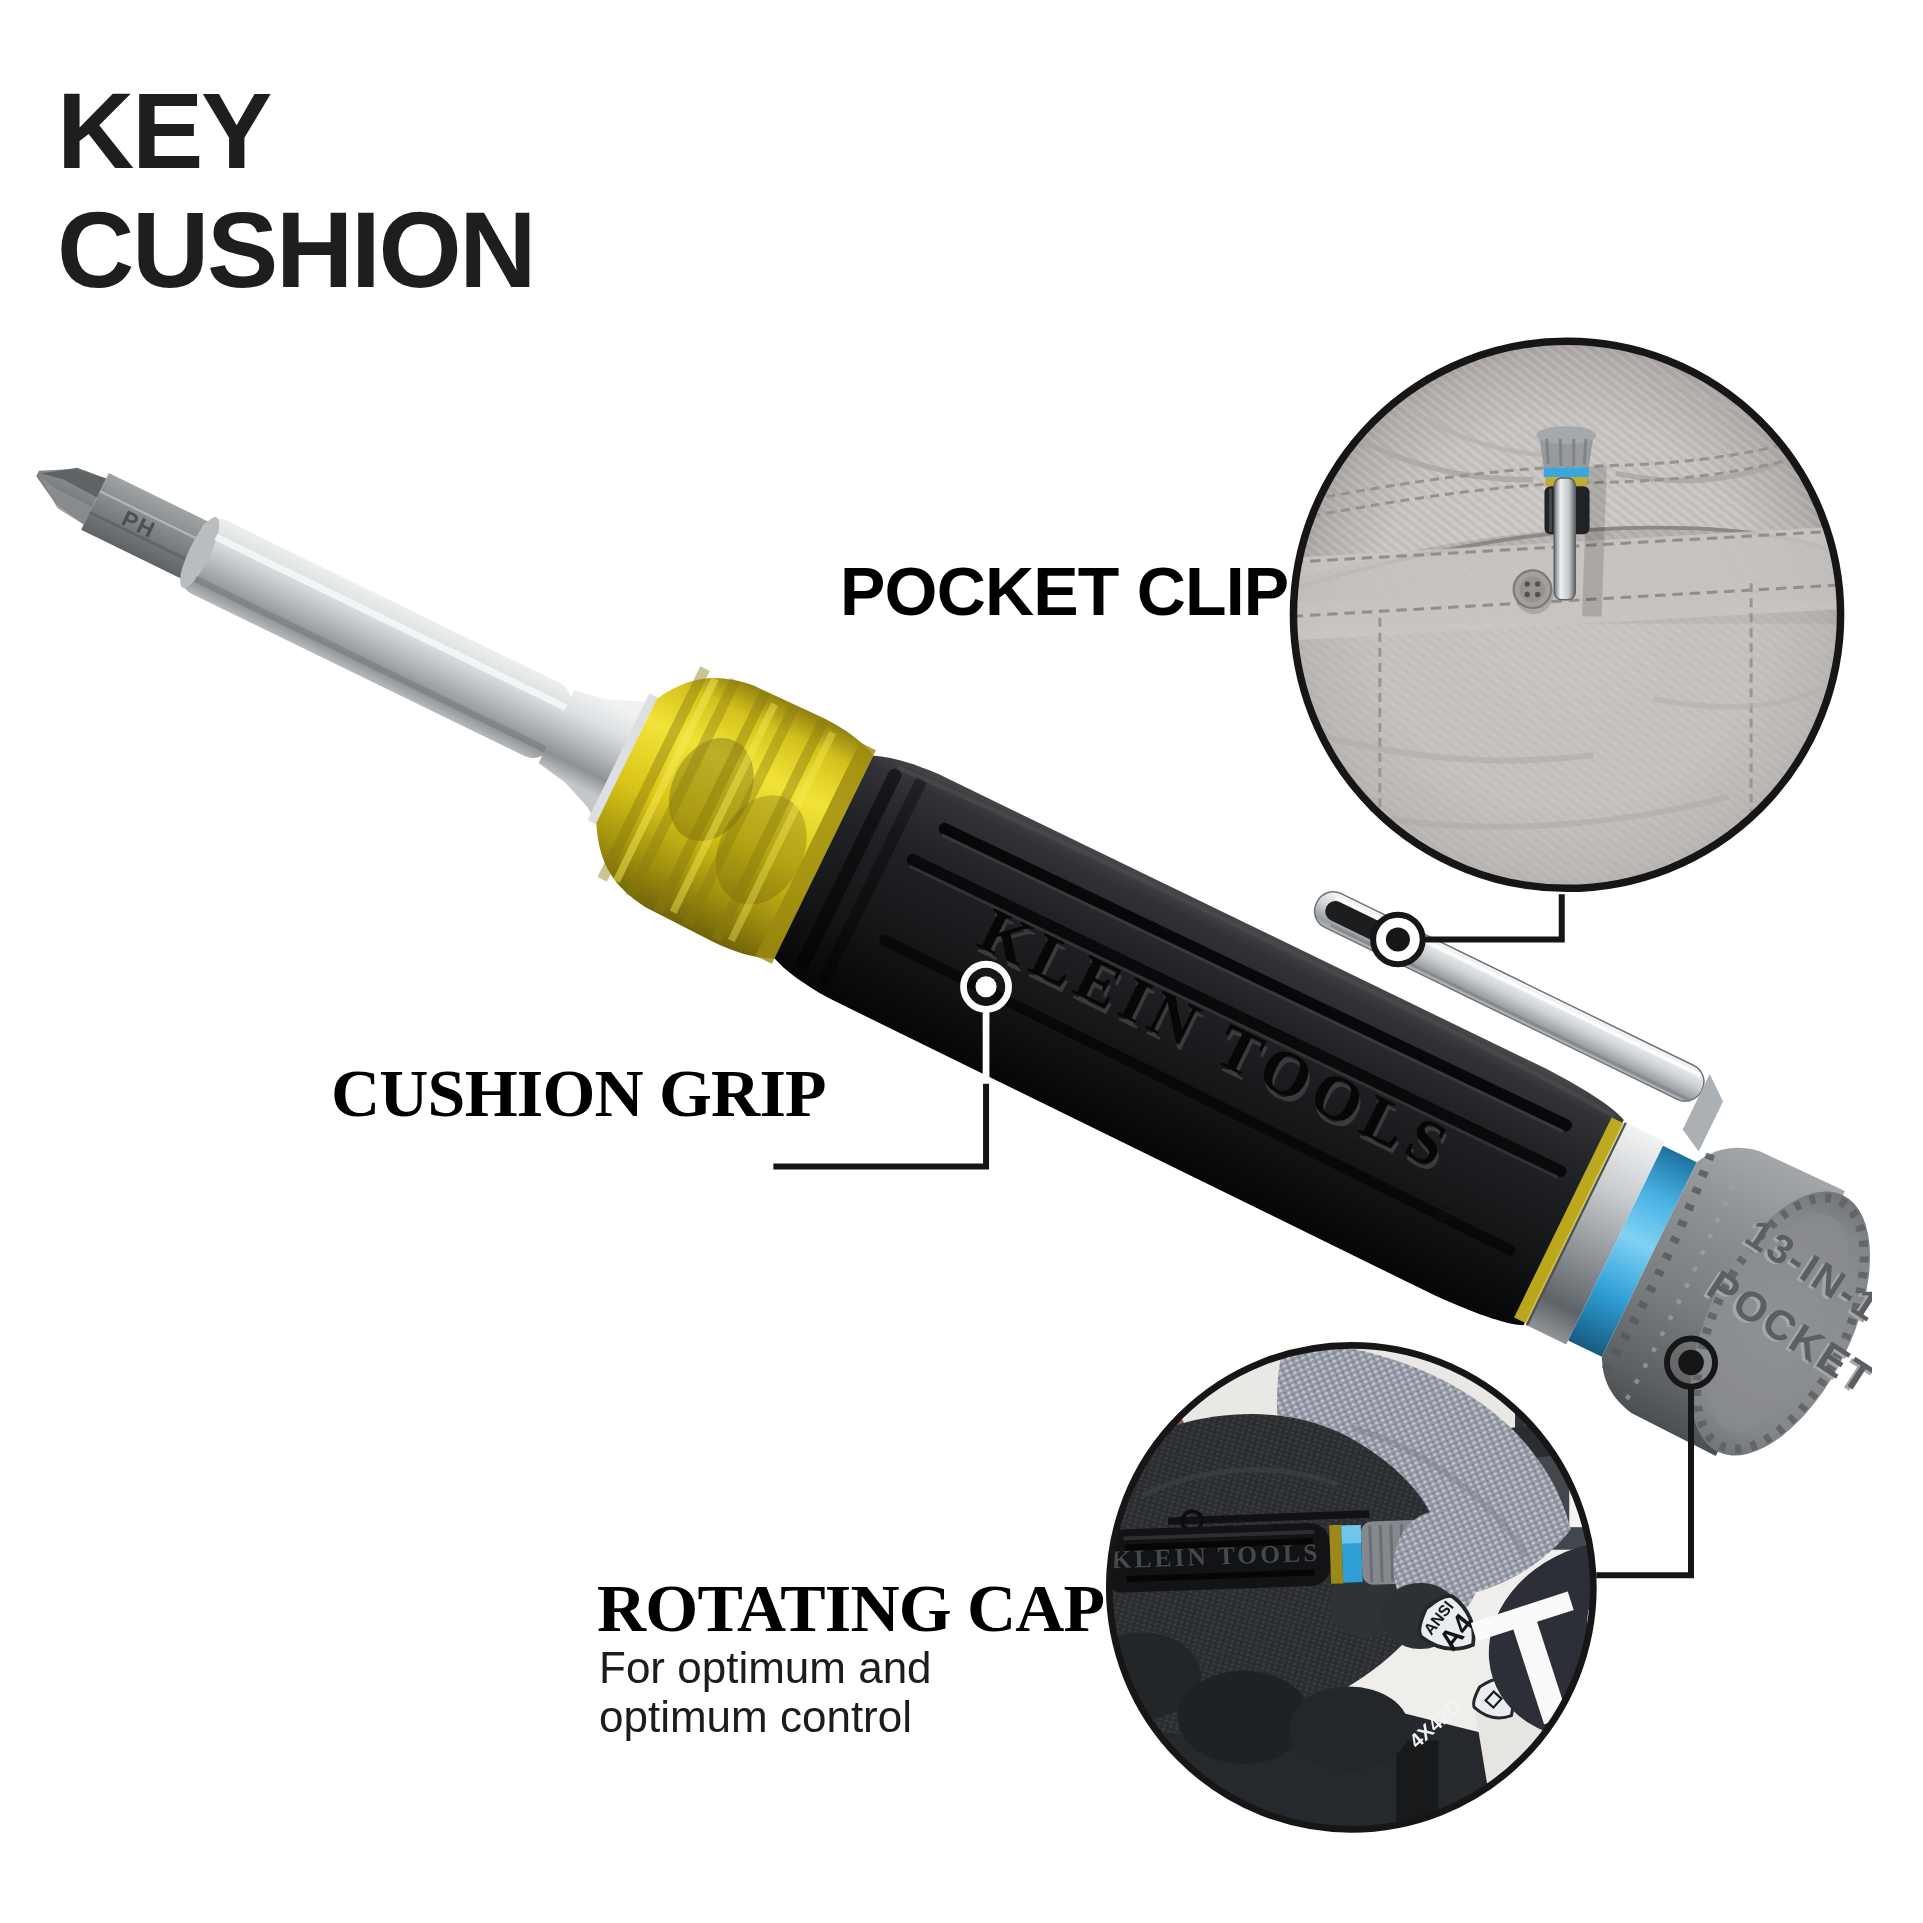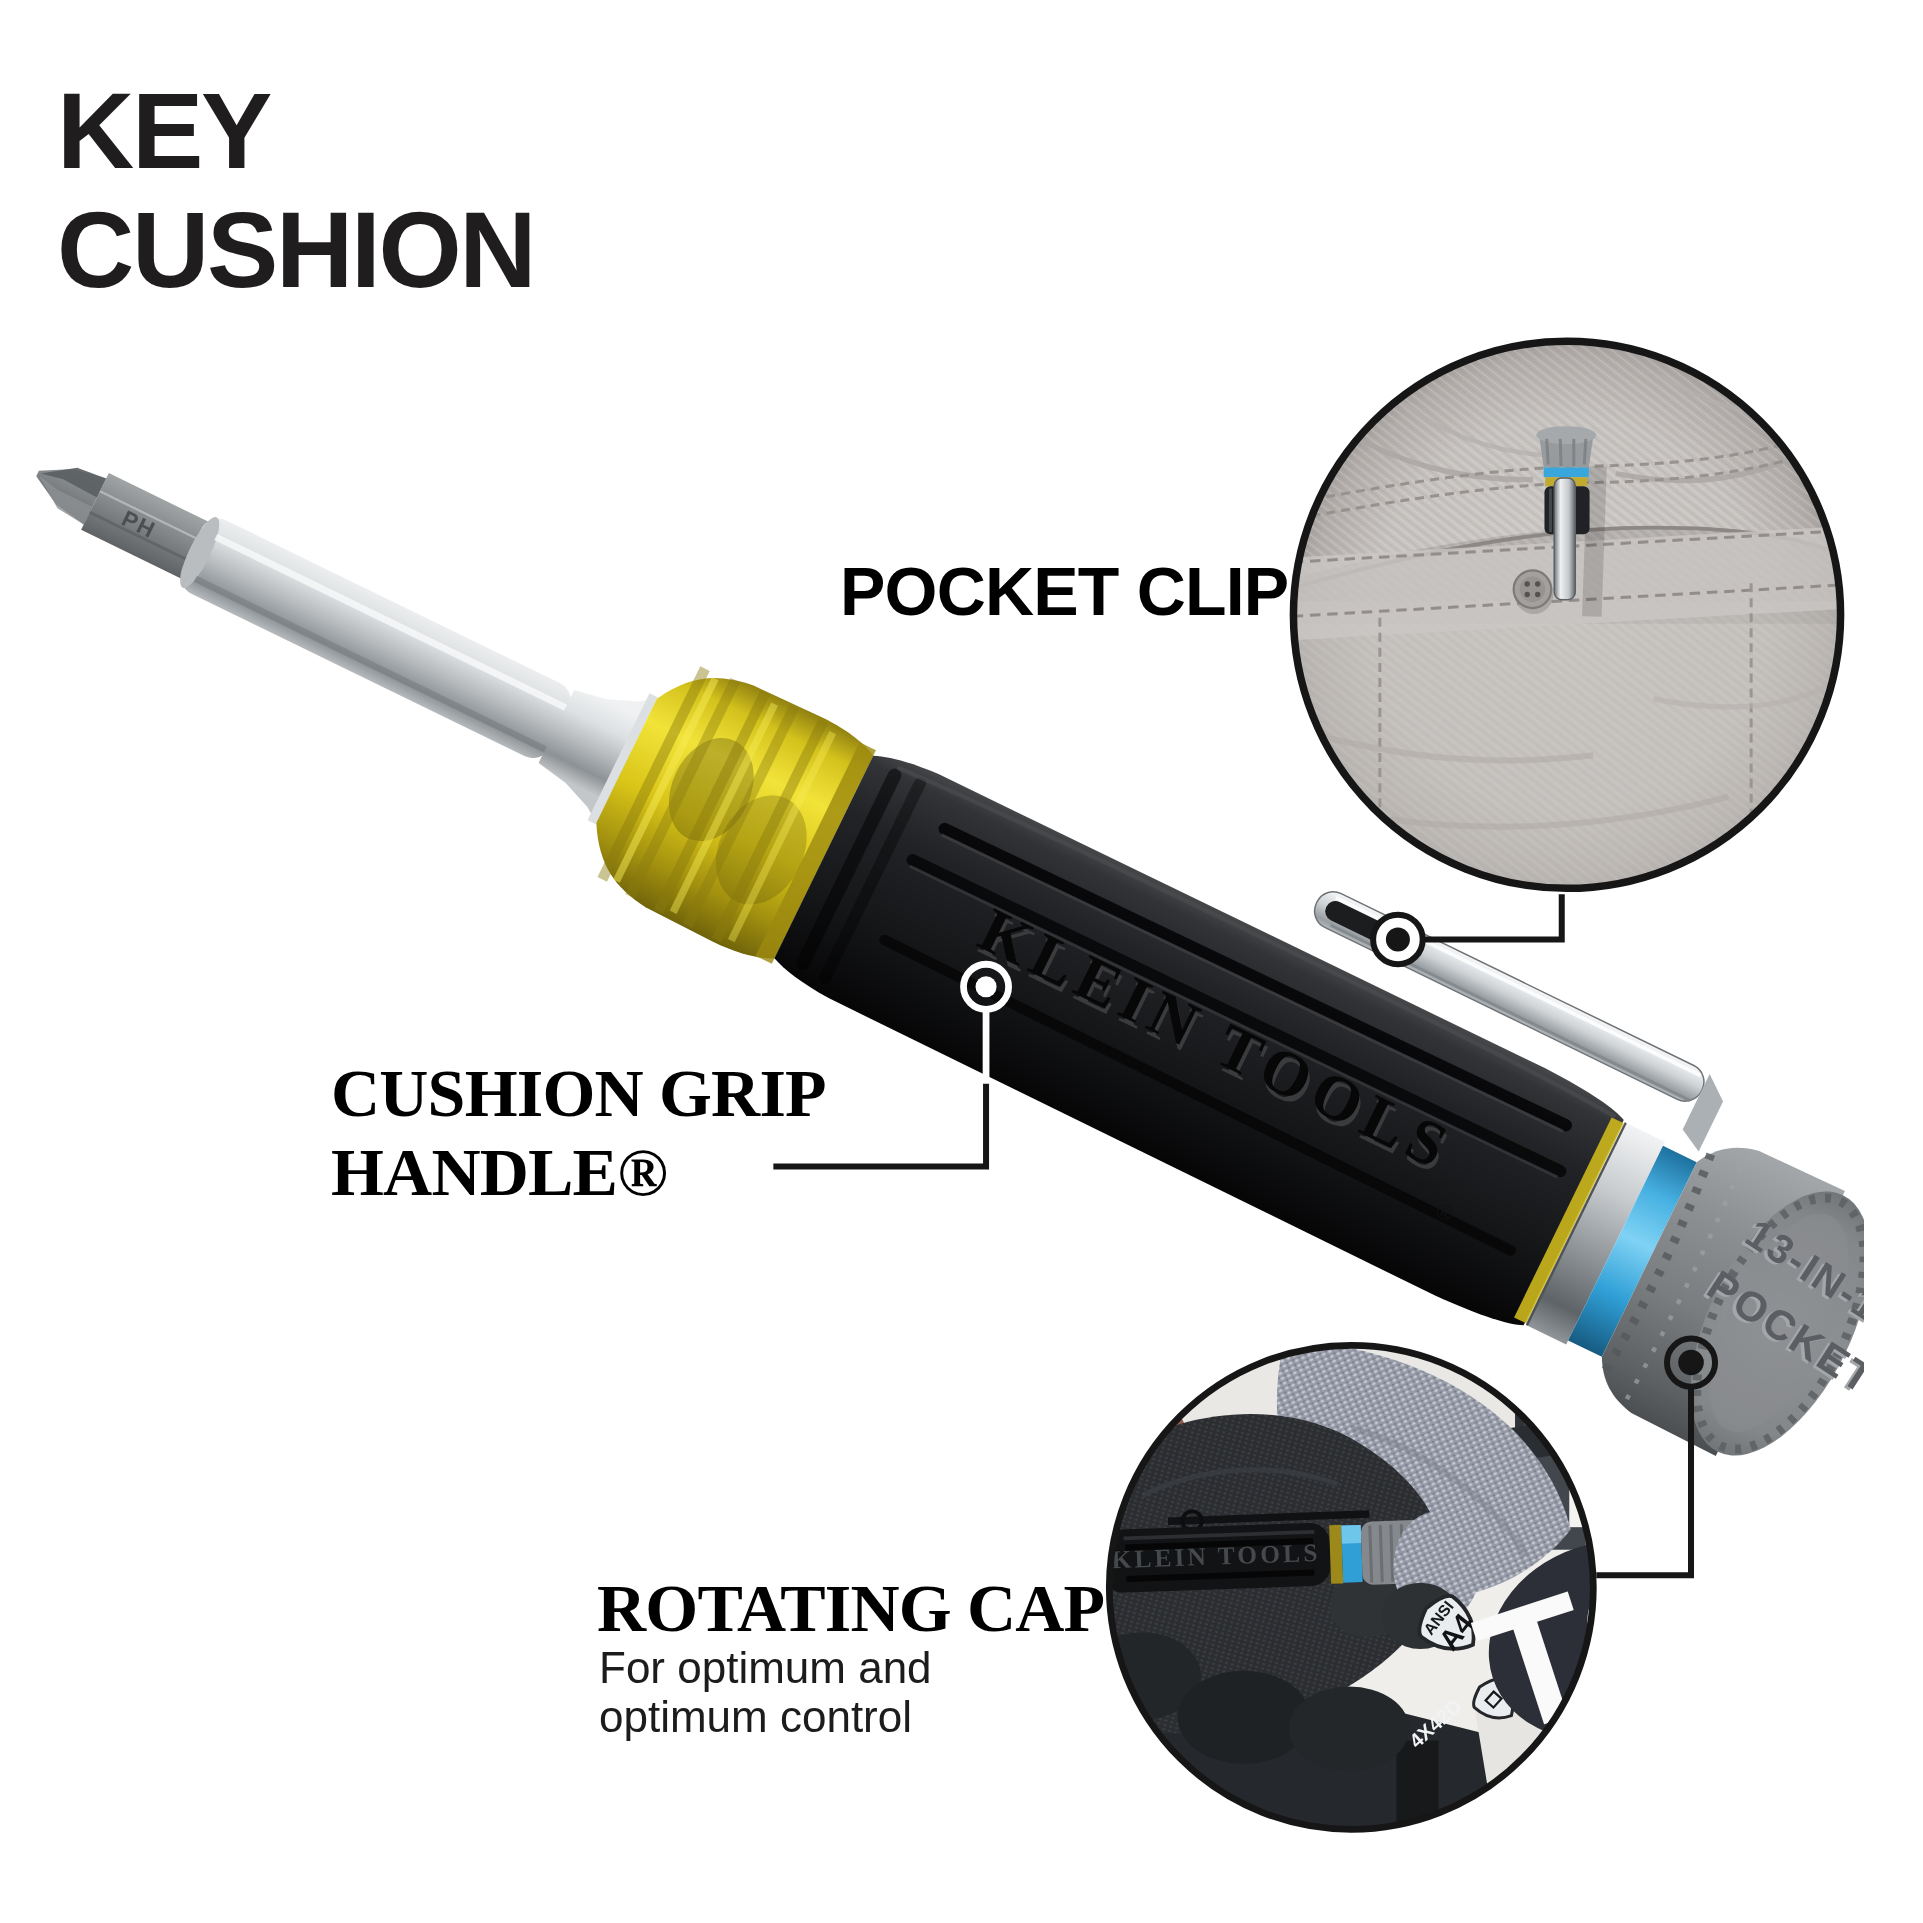--- a/index.html
+++ b/index.html
@@ -1,18 +1,19 @@
 <!DOCTYPE html>
 <html style="font-size:12px"><head>
 <meta charset="utf-8">
 <style>
   html,body{margin:0;padding:0;background:#ffffff;}
   .canvas{
     position:relative;width:1864px;height:1924px;background:#ffffff;overflow:hidden;
     font-family:"Liberation Sans", sans-serif;
+    padding-left:8px;
   }
   .canvas svg{position:absolute;left:0;top:0;}
   .heading{
     position:absolute;left:57px;top:72px;
     font-size:107px;font-weight:700;line-height:119px;letter-spacing:-2.3px;
     color:#201d1e;
   }
   .label{
     position:absolute;font-weight:700;color:#000000;letter-spacing:-0.8px;
   }
@@ -31,21 +32,20 @@
 
   <div class="heading">
     <div>KEY</div>
     <div>CUSHION</div>
   </div>
 
   <div class="label label-pocket-clip">POCKET CLIP</div>
 
   <div class="label label-cushion">
     <div>CUSHION GRIP</div>
-    <div>HANDLE®</div>
   </div>
 
   <div class="label label-rotating">ROTATING CAP</div>
 
   <div class="sub-label">
     <div>For optimum and</div>
     <div>optimum control</div>
   </div>
 
   <svg width="1924" height="1924" viewBox="0 0 2560 2560">

